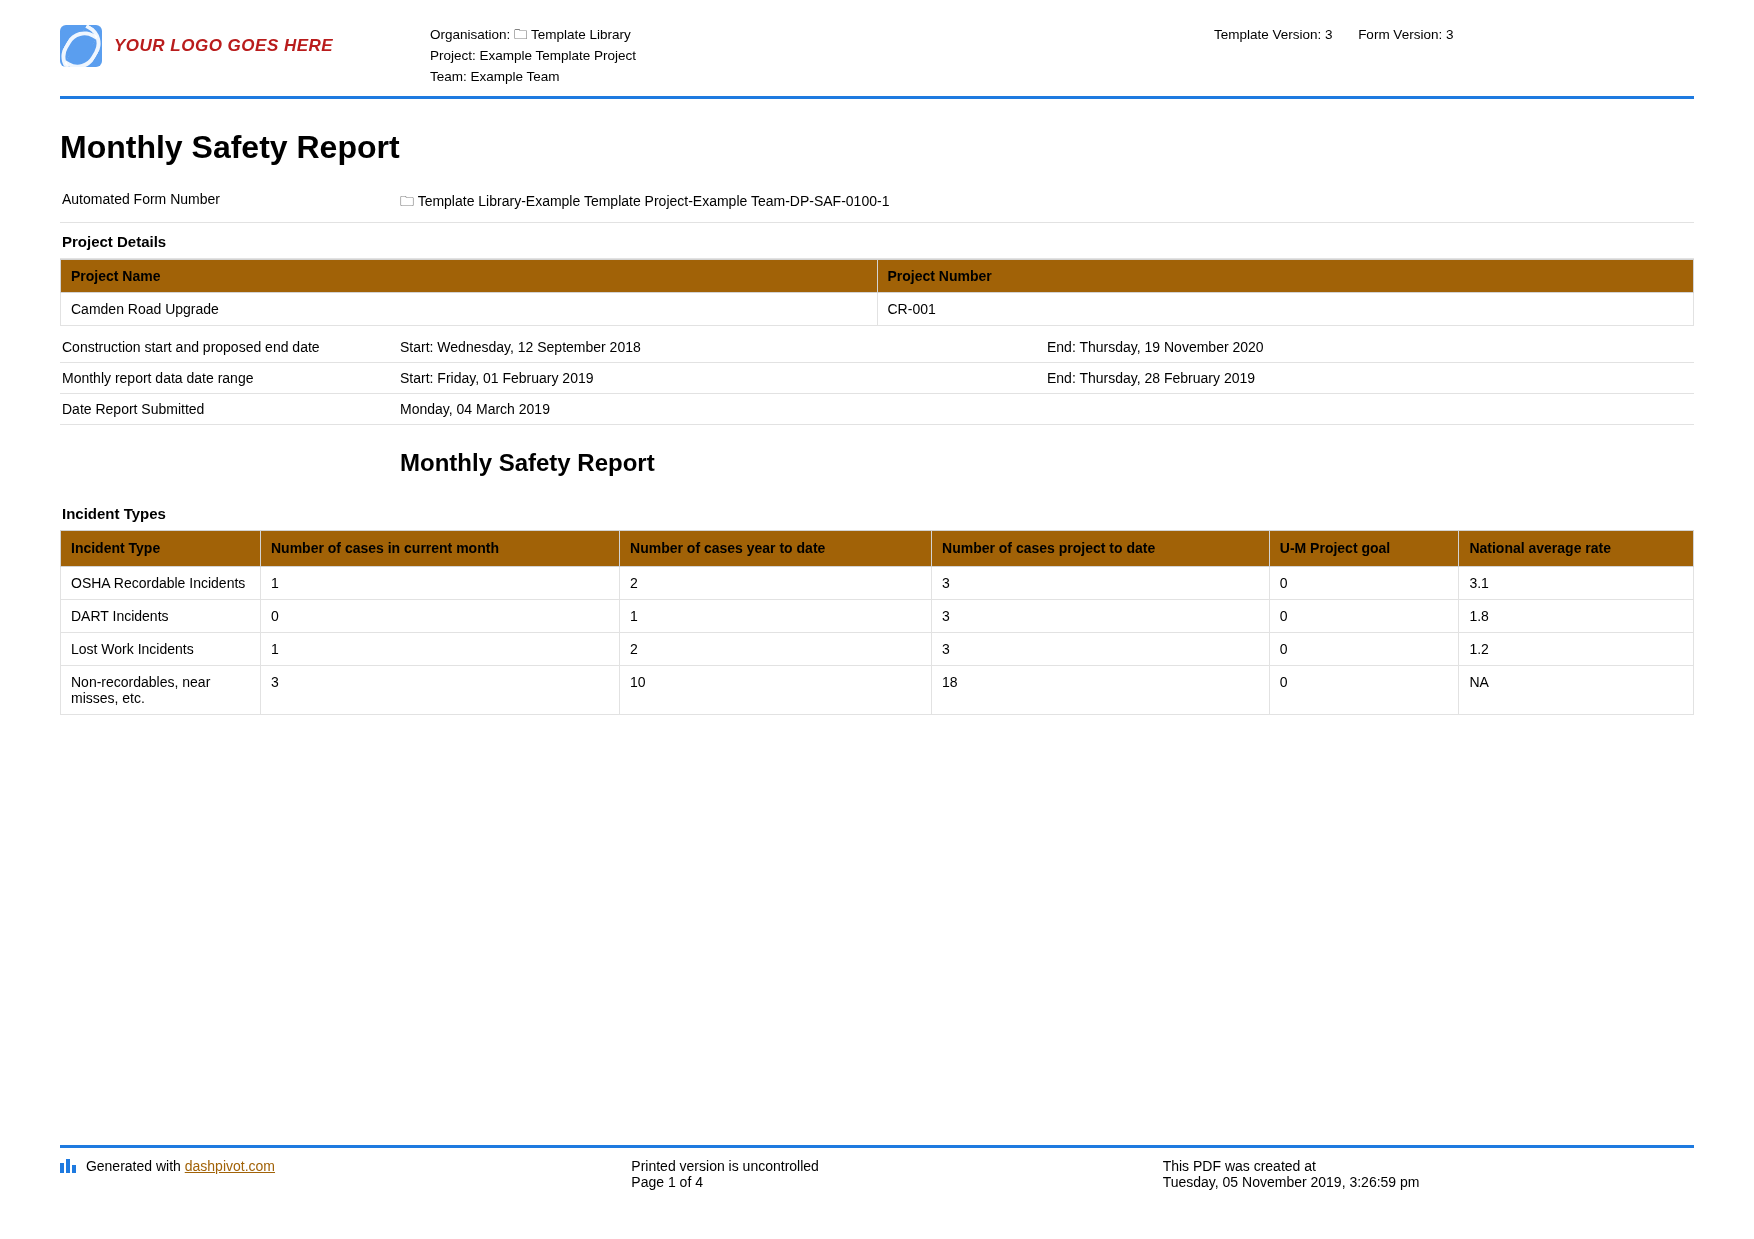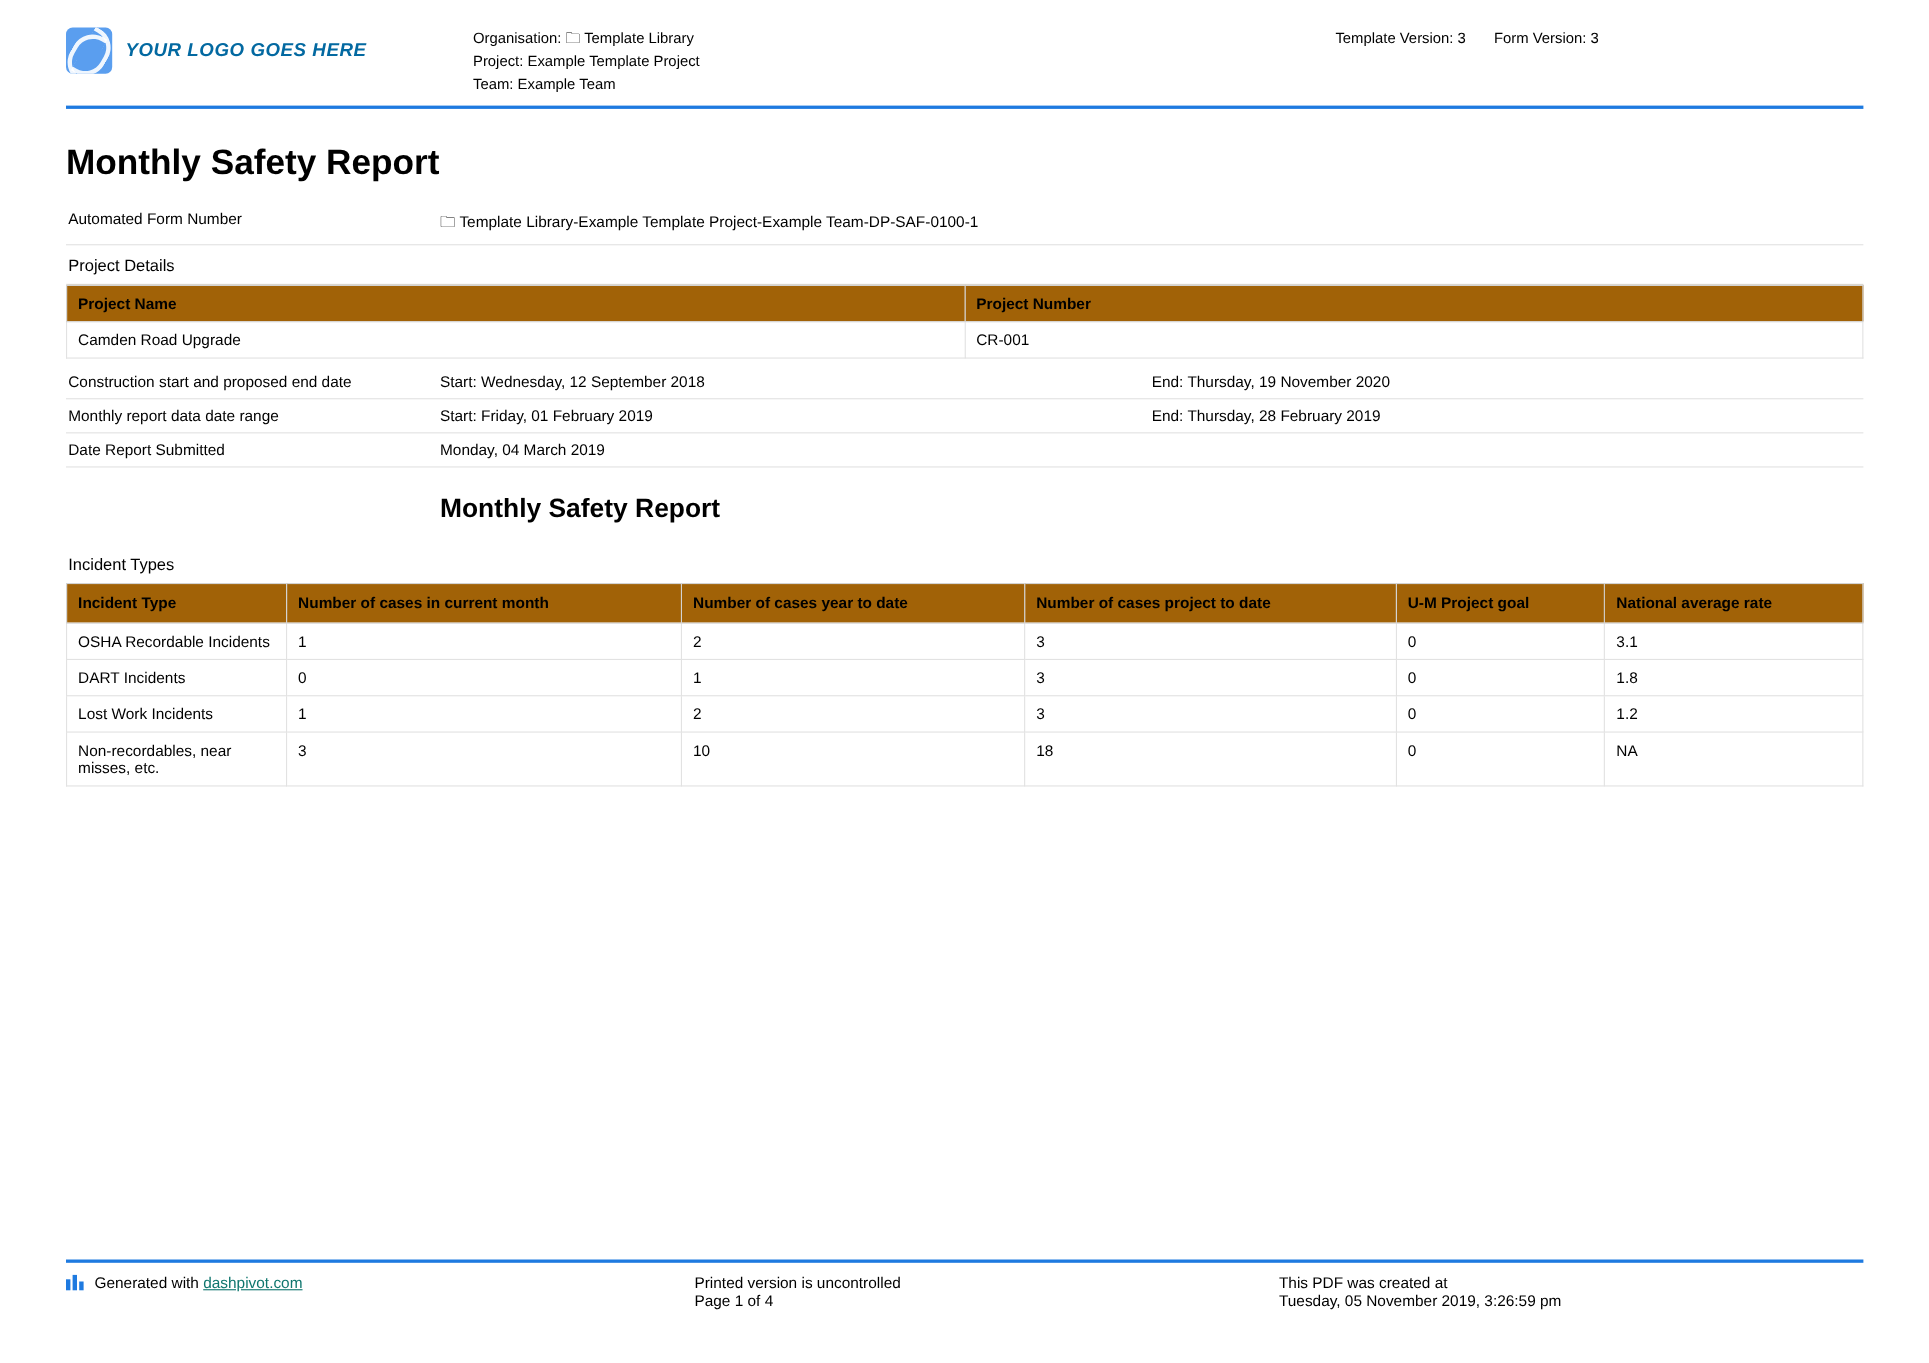--- a/index.html
+++ b/index.html
@@ -47,21 +47,21 @@
     position: absolute;
     width: 20px; height: 38px;
     border: 4px solid #fff;
     border-left: none;
     border-radius: 0 20px 20px 0;
     right: 4px; top: 2px;
     transform: rotate(30deg);
     opacity: 0.9;
   }
   .logo-text {
-    color: #0369a1;
+    color: #b91c1c;
     font-style: italic;
     font-weight: bold;
     font-size: 17px;
     letter-spacing: 0.5px;
   }
   .meta-col {
     font-size: 13.5px;
     line-height: 1.55;
   }
   .meta-col.left { flex: 1; }
@@ -86,21 +86,21 @@
     width: 340px;
     font-weight: normal;
     padding-left: 2px;
     padding-right: 10px;
   }
   .row .val { flex: 1; }
   .row .val2 { flex: 1; }
   .row.two .val, .row.two .val2 { flex: 1; }
 
   .section-head {
-    font-weight: normal;
+    font-weight: bold;
     font-size: 15px;
     padding: 10px 0 8px 2px;
     border-bottom: 1px solid #e2e2e2;
   }
 
   table {
     border-collapse: collapse;
     width: 100%;
     font-size: 14px;
     margin-bottom: 6px;
@@ -145,21 +145,21 @@
     display: inline-flex;
     align-items: flex-end;
     gap: 2px;
     margin-right: 6px;
     vertical-align: -2px;
   }
   .bars-icon span { width: 4px; background:#1e7ae0; display:inline-block;}
   .bars-icon span:nth-child(1){height:10px;}
   .bars-icon span:nth-child(2){height:14px;}
   .bars-icon span:nth-child(3){height:8px;}
-  a.dp { color: #0f766e; }
+  a.dp { color: #a16207; }
 </style>
 </head>
 <body>
 
 <div class="header">
   <div class="logo-block">
     <div class="logo-icon"></div>
     <div class="logo-text">YOUR LOGO GOES HERE</div>
   </div>
   <div class="meta-col left">

